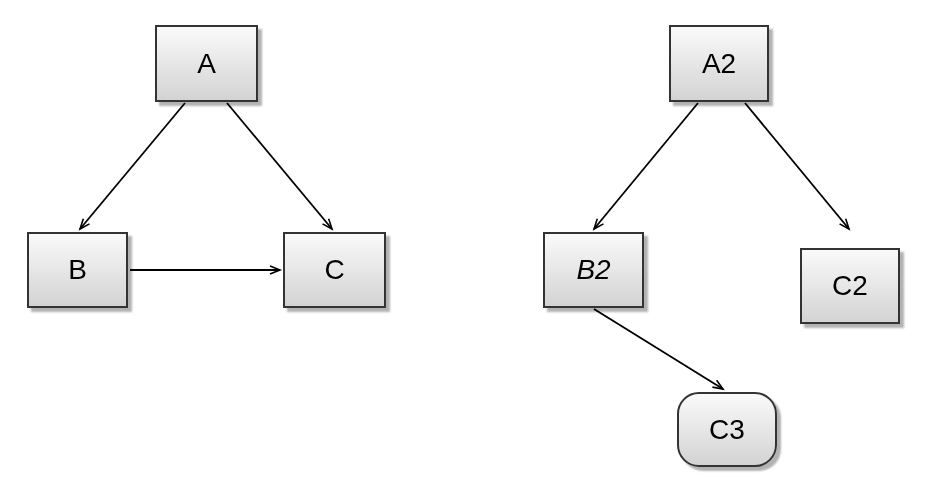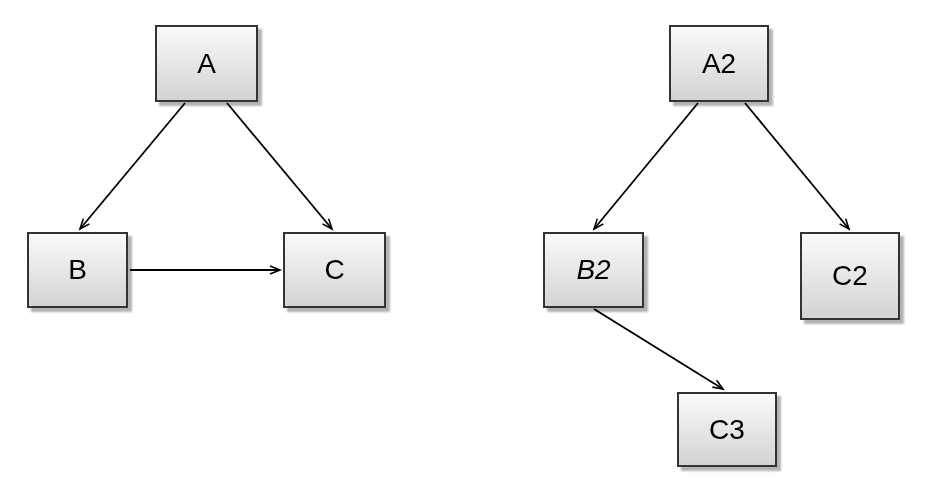--- a/index.html
+++ b/index.html
@@ -70,20 +70,20 @@
       </div>
       <div class="node" style="left: 283px; top: 232px; width: 103px; height: 76px;">
         <span class="node-label">C</span>
       </div>
       <div class="node" style="left: 669px; top: 25px; width: 100px; height: 77px; text-align: center;">
         <span class="node-label">A2</span>
       </div>
       <div class="node" style="left: 543px; top: 232px; width: 101px; height: 76px; font-style: italic;">
         <span class="node-label">B2</span>
       </div>
-      <div class="node" style="left: 800px; top: 232px; width: 100px; height: 88px;">
+      <div class="node" style="left: 800px; top: 248px; width: 100px; height: 76px;">
         <span class="node-label">C2</span>
       </div>
-      <div class="node" style="left: 677px; top: 392px; width: 100px; height: 75px;">
+      <div class="node" style="left: 677px; top: 392px; width: 100px; height: 75px; border-radius: 22px;">
         <span class="node-label">C3</span>
       </div>
     </div>
 </div>
 
 </body></html>

